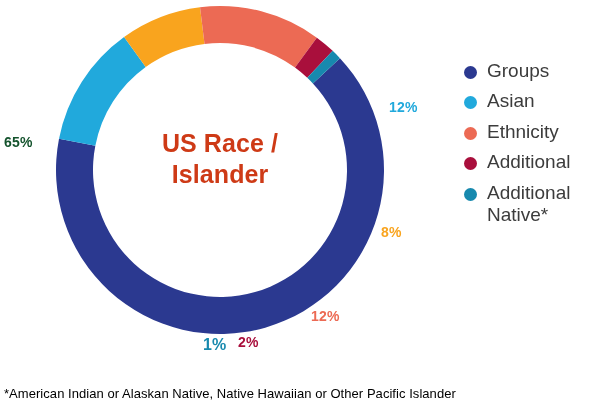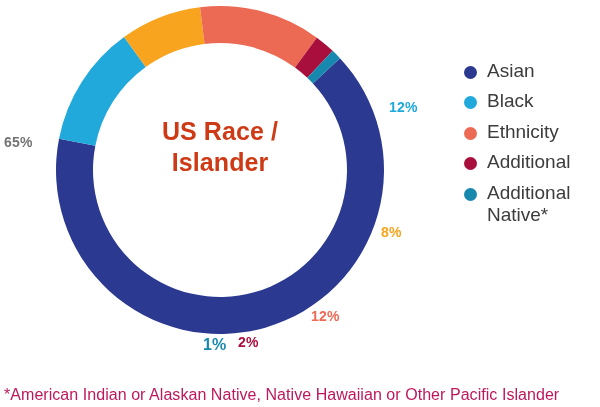--- a/index.html
+++ b/index.html
@@ -38,41 +38,41 @@
     left: 0;
     top: 0;
     width: 330px;
     height: 330px;
     display: block;
   }
 
   #center-title {
     position: absolute;
     left: 55px;
-    top: 116px;
+    top: 128px;
     width: 330px;
     text-align: center;
     font-size: 25px;
     font-weight: bold;
     line-height: 1.24;
     color: #CE3A16;
     letter-spacing: 0.1px;
     pointer-events: none;
   }
   #center-title .t-line { display: block; }
 
   
   .val-label {
     position: absolute;
     font-size: 14px;
     font-weight: bold;
     letter-spacing: 0.2px;
     white-space: nowrap;
   }
-  .val-white       { left: 4px;   top: 134px; color: #737373; }
+  .val-white       { left: 4px;   top: 134px; color: #14532d; }
   .val-asian       { left: 389px; top: 99px;  color: #21A9DC; }
   .val-black       { left: 381px; top: 224px; color: #F9A41E; }
   .val-hispanic    { left: 311px; top: 308px; color: #EC6A54; }
   .val-multiracial { left: 238px; top: 334px; color: #A90F3C; }
   .val-additional  { left: 203px; top: 336px; color: #1789AE; font-size: 16px; }
 
   
   #legend {
     position: absolute;
     left: 464px;
@@ -97,22 +97,22 @@
     color: #3C3C3C;
     line-height: 1.18;
     letter-spacing: 0px;
   }
 
   
   #footnote {
     position: absolute;
     left: 4px;
     top: 386px;
-    font-size: 16px;
-    color: #be185d;
+    font-size: 13px;
+    color: #000000;
     letter-spacing: 0.05px;
     white-space: nowrap;
   }
 </style>
 </head>
 <body>
 
 <div id="chart-area">
 
   <div id="donut-wrap">
@@ -138,25 +138,25 @@
   <div class="val-label val-black">8%</div>
   <div class="val-label val-hispanic">12%</div>
   <div class="val-label val-multiracial">2%</div>
   <div class="val-label val-additional">1%</div>
 
 </div>
 
 <div id="legend">
     <div class="legend-row">
       <span class="legend-dot" style="background: rgb(43, 57, 144);"></span>
-      <span class="legend-label">Asian</span>
+      <span class="legend-label">Groups</span>
     </div>
     <div class="legend-row">
       <span class="legend-dot" style="background: rgb(33, 169, 220);"></span>
-      <span class="legend-label">Black</span>
+      <span class="legend-label">Asian</span>
     </div>
     <div class="legend-row">
       <span class="legend-dot" style="background: rgb(236, 106, 84);"></span>
       <span class="legend-label">Ethnicity</span>
     </div>
     <div class="legend-row">
       <span class="legend-dot" style="background: rgb(169, 15, 60);"></span>
       <span class="legend-label">Additional</span>
     </div>
     <div class="legend-row">

